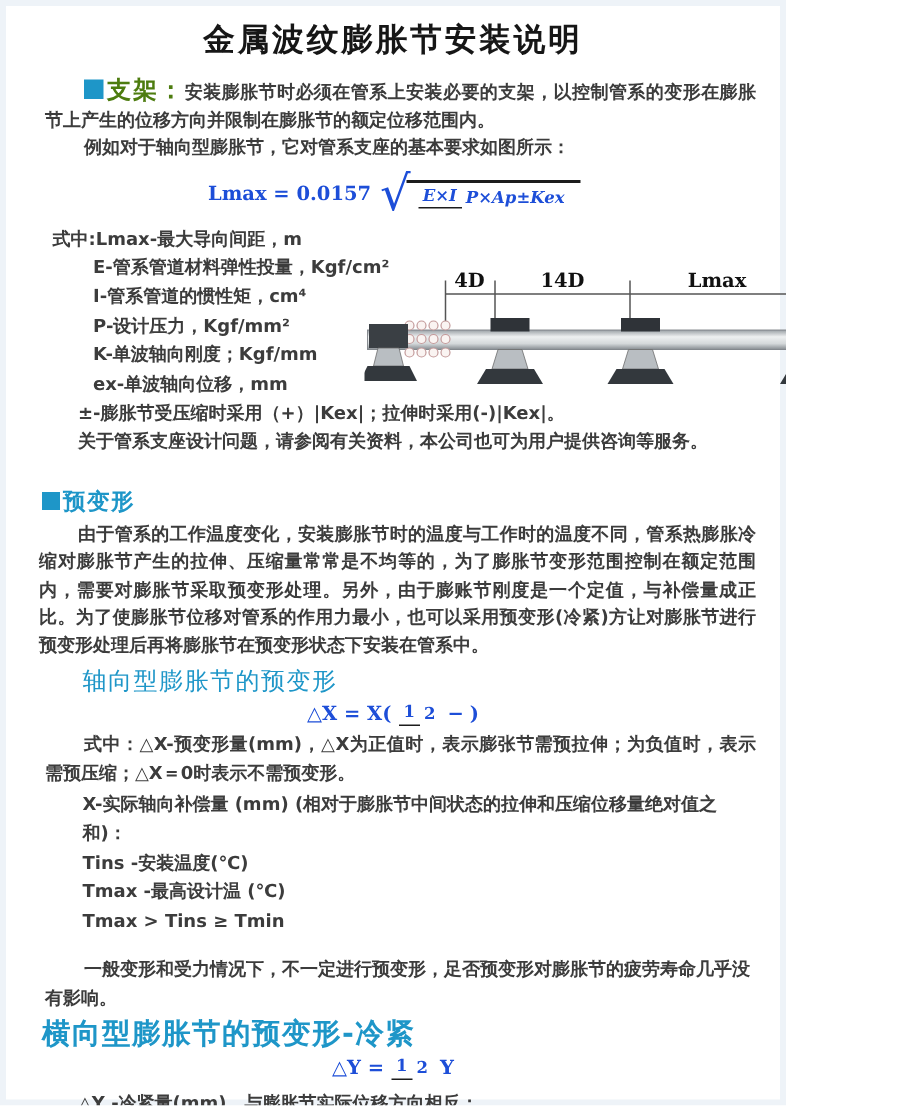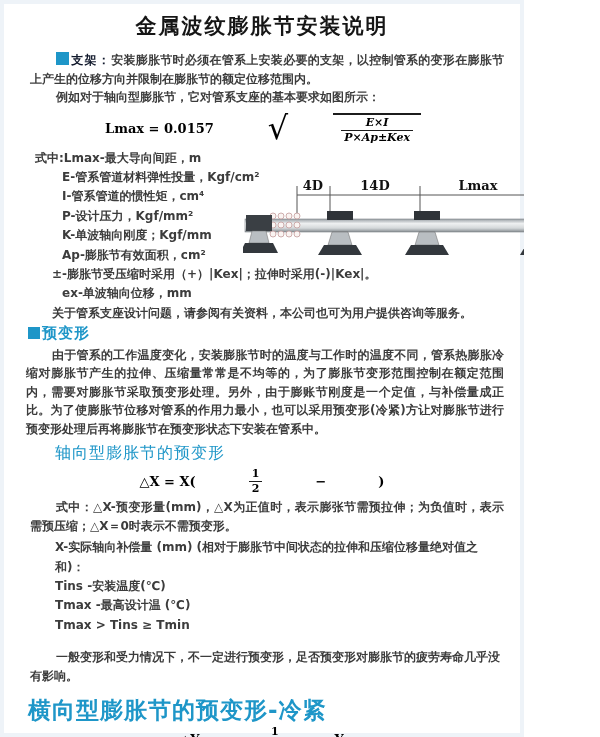--- a/index.html
+++ b/index.html
@@ -7,46 +7,46 @@
     width:524px;height:737px;position:relative;overflow:hidden;background:#ffffff;
     font-family:"DejaVu Sans","Liberation Sans",sans-serif;color:#3c3c3c;
     box-shadow:inset 0 0 0 4px #eef3f8;
   }
   .title{margin:12px 0 0;text-align:center;font-size:21px;line-height:29px;
     font-weight:bold;color:#161616;letter-spacing:2px;}
   .body-text{font-size:12px;font-weight:600;color:#3c3c3c;}
   .p-intro{margin:10px 20px 0 30px;line-height:18.5px;text-align:justify;text-indent:26px;}
   .sq{display:inline-block;width:13px;height:13px;background:#1e96c8;margin-right:2px;vertical-align:-1px;}
   .sq.small{width:12px;height:12px;}
-  .sec-inline{color:#0f172a;font-size:12px;font-weight:bold;letter-spacing:1px;}
+  .sec-inline{color:#4d7c0f;font-size:16px;font-weight:bold;letter-spacing:1px;}
   .p-example{margin:0 20px 0 30px;line-height:18.5px;text-indent:26px;}
   
   .formula{display:flex;justify-content:center;align-items:center;
-    font-family:"DejaVu Serif","Liberation Serif",serif;font-weight:bold;color:#000000;font-size:13px;gap:48px;}
+    font-family:"DejaVu Serif","Liberation Serif",serif;font-weight:bold;color:#1d4ed8;font-size:13px;}
   .f1{margin:6px 0 4px;}
   .f2{margin:5px 0 3px;}
   .f3{margin:5px 0 3px;}
   .fx{margin:0 2px;white-space:pre;}
-  .frac{display:inline-flex;flex-direction:column;text-align:center;line-height:1.1;
+  .frac{display:inline-flex;flex-direction:row;text-align:left;line-height:1.1;
     font-size:11px;margin:0 3px;vertical-align:middle;}
   .frac .num{border-bottom:1px solid #1c1c1c;padding:0 3px 1px;}
   .frac .den{padding:1px 3px 0;}
   .frac.it{font-style:italic;}
   .sqrt{font-size:32px;font-weight:400;line-height:1;margin:0 -3px 0 4px;transform:translateY(-1px);}
   .root-body{border-top:2px solid #1c1c1c;padding:2px 5px 0;font-style:italic;}
   
   .defs-wrap{position:relative;margin:2px 20px 0 35px;height:172px;}
   .def{font-size:12px;line-height:19.4px;font-weight:600;}
   .def.ind{margin-left:27px;}
   .def.note-ind{margin-left:17px;line-height:19.5px;}
   .diagram{position:absolute;left:208px;top:26px;width:357px;height:100px;}
   .sec-head{margin:3px 0 0 28px;font-size:15px;line-height:18px;font-weight:bold;color:#1e96c8;letter-spacing:1px;}
   .p-main{margin:4px 20px 0 26px;line-height:18.5px;text-align:justify;text-indent:26px;}
   .sub-head{margin:4px 0 0 55px;font-size:16px;line-height:21px;font-weight:normal;color:#1e96c8;letter-spacing:1px;}
-  .sub-head2{margin:14px 0 0 28px;font-size:23px;line-height:22px;font-weight:bold;color:#1e96c8;letter-spacing:1px;}
+  .sub-head2{margin:4px 0 0 28px;font-size:19px;line-height:22px;font-weight:bold;color:#1e96c8;letter-spacing:1px;}
   .p-desc{margin:3px 20px 0 30px;line-height:18.5px;text-align:justify;text-indent:26px;}
   .params{margin:3px 20px 0 55px;}
   .param{font-size:12px;line-height:19.4px;font-weight:600;}
   .note{margin:13px 20px 0 30px;line-height:18.5px;text-indent:26px;}
   .last{margin:6px 20px 0 52px;line-height:18px;}
   svg text{font-family:"DejaVu Serif","Liberation Serif",serif;font-weight:bold;font-size:13px;fill:#111;}
 </style>
 </head>
 <body>
 
@@ -70,23 +70,22 @@
       </span>
     </span>
   </div>
 
   <div class="defs-wrap">
     <div class="def">式中:Lmax-最大导向间距，m</div>
     <div class="def ind">E-管系管道材料弹性投量，Kgf/cm²</div>
     <div class="def ind">I-管系管道的惯性矩，cm⁴</div>
     <div class="def ind">P-设计压力，Kgf/mm²</div>
     <div class="def ind">K-单波轴向刚度；Kgf/mm</div>
-    <div class="def ind">Ap-膨胀节有效面积，cm²</div>
+    <div class="def ind">ex-单波轴向位移，mm</div>
     <div class="def note-ind">±-膨胀节受压缩时采用（+）|Kex|；拉伸时采用(-)|Kex|。</div>
-    <div class="def ind">ex-单波轴向位移，mm</div>
     <div class="def note-ind">关于管系支座设计问题，请参阅有关资料，本公司也可为用户提供咨询等服务。</div>
 
     <svg class="diagram" viewBox="0 0 357 100" width="357" height="100">
       <defs>
         <linearGradient id="pg" x1="0" y1="0" x2="0" y2="1">
           <stop offset="0" stop-color="#9aa0a5"></stop>
           <stop offset="0.35" stop-color="#eef0f1"></stop>
           <stop offset="0.7" stop-color="#d4d8da"></stop>
           <stop offset="1" stop-color="#868c91"></stop>
         </linearGradient>

